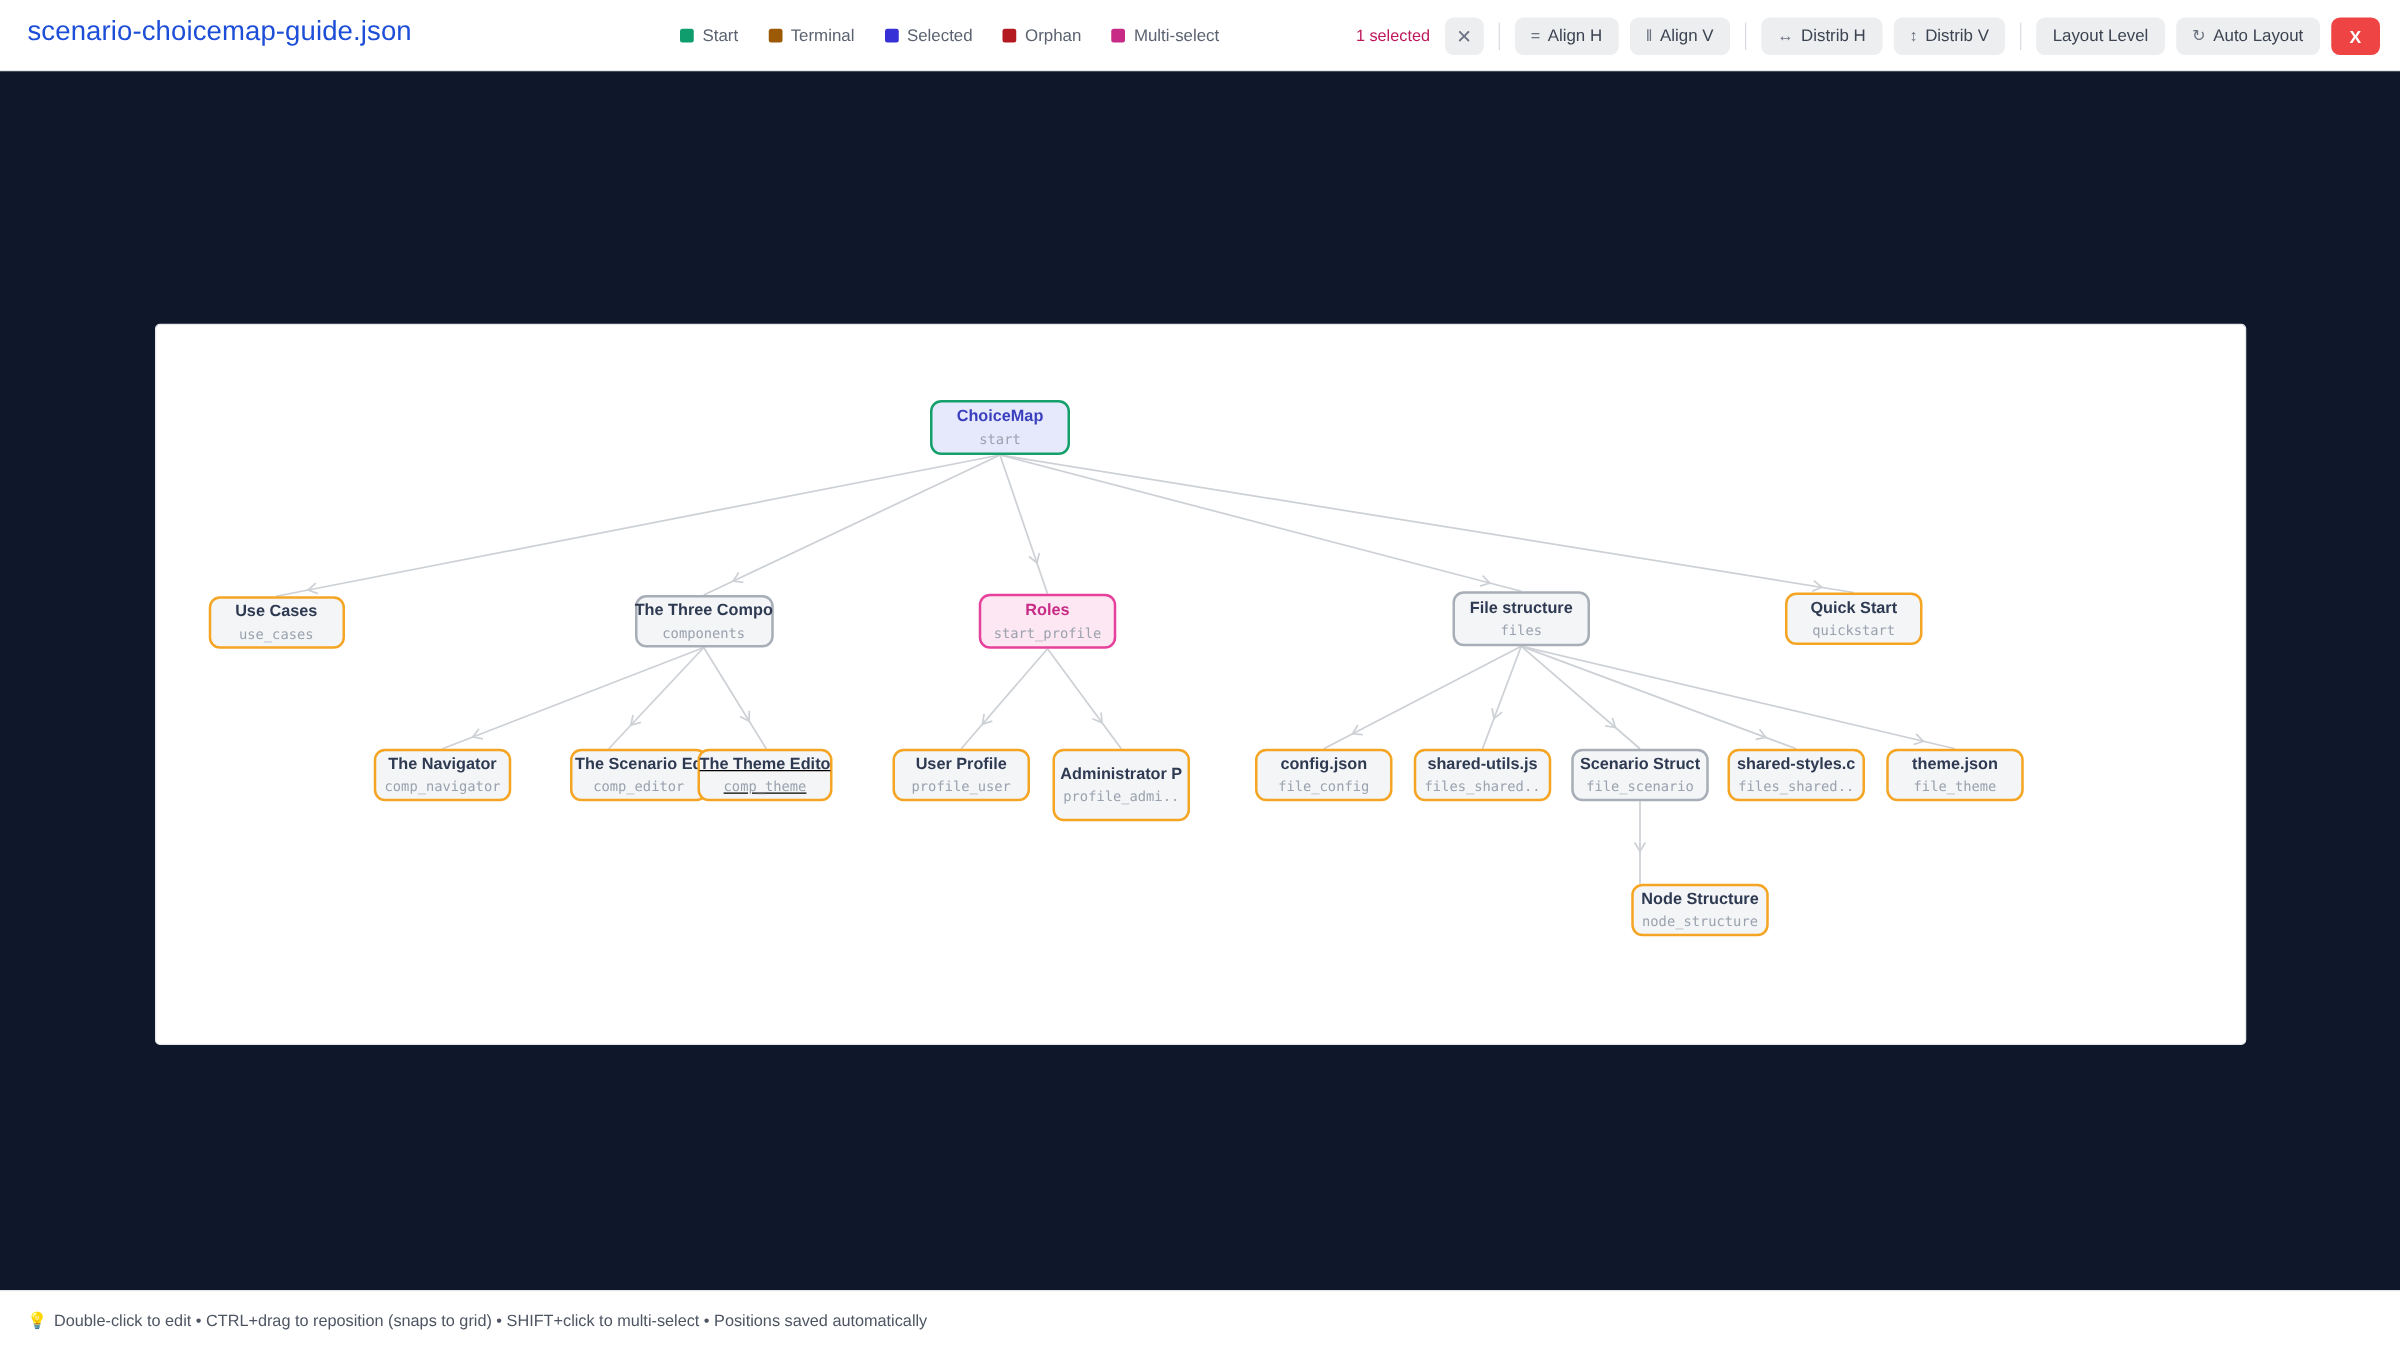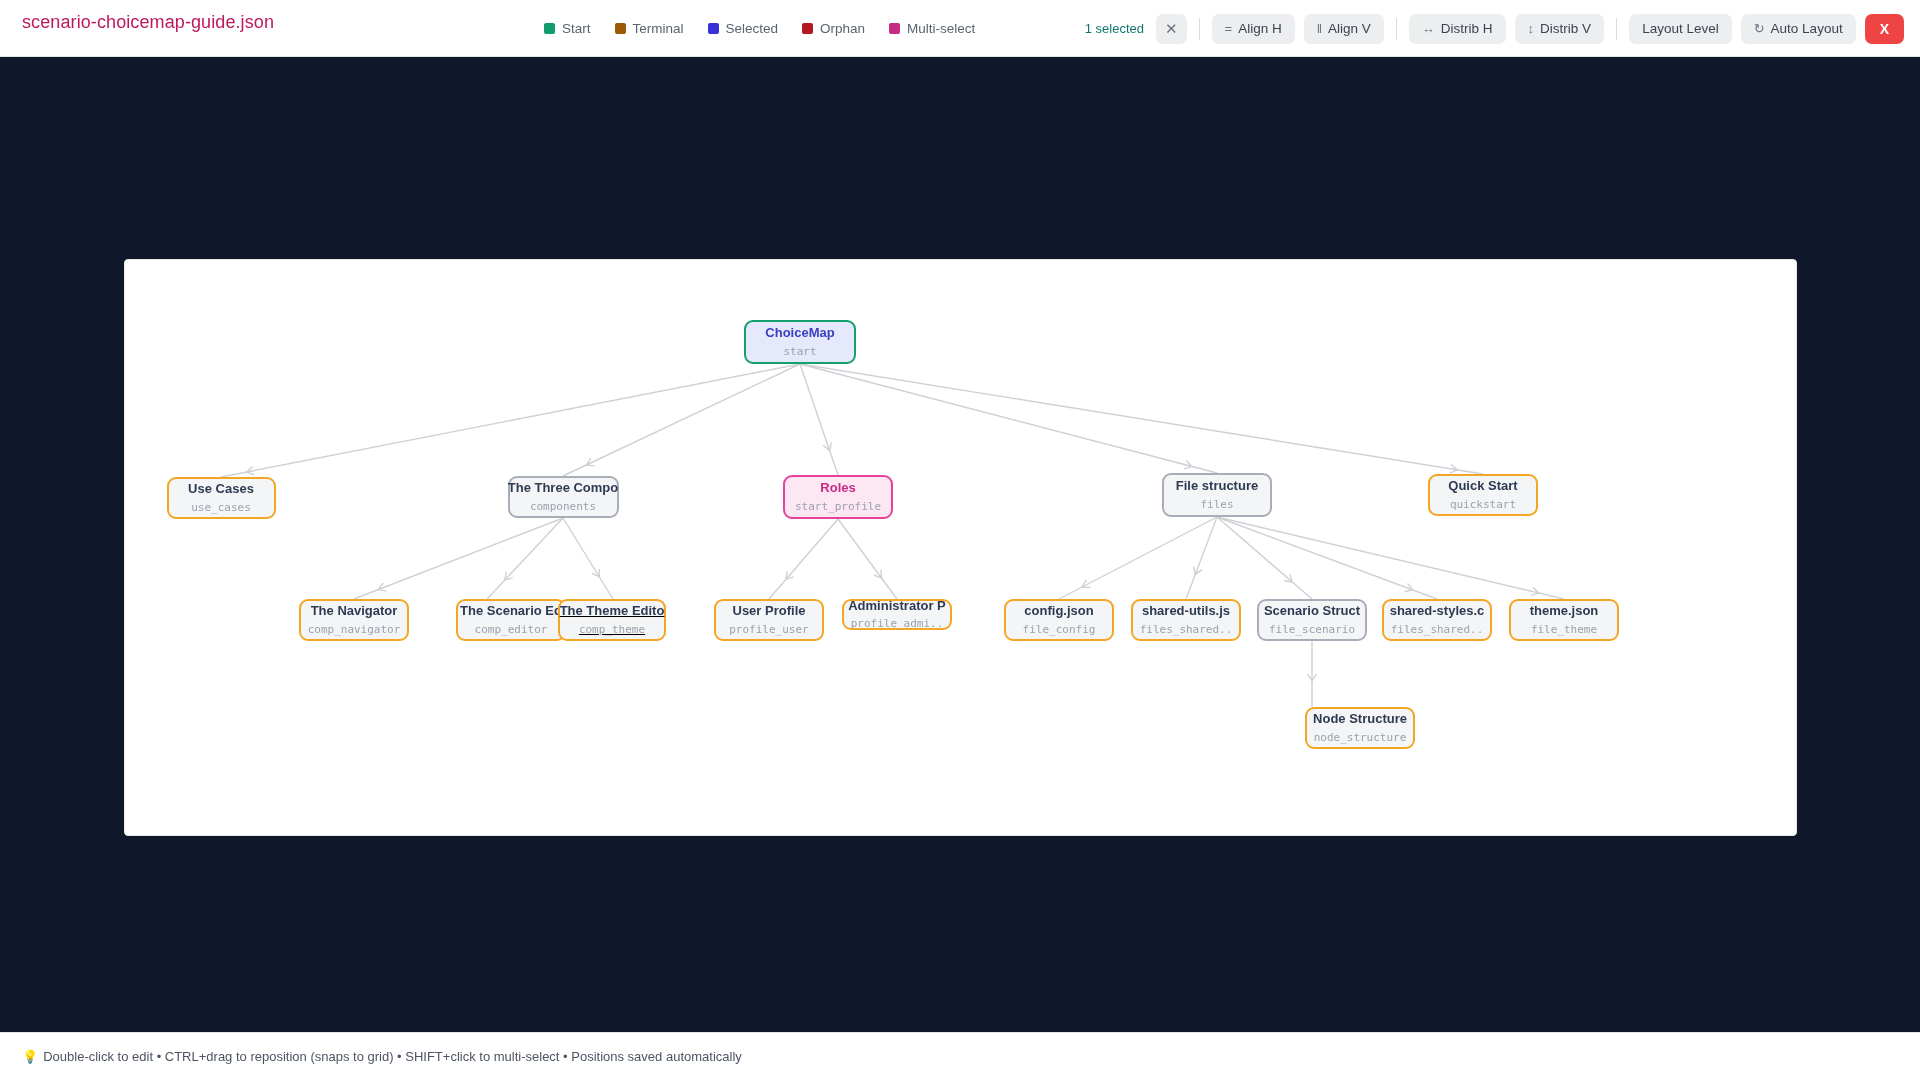--- a/index.html
+++ b/index.html
@@ -14,38 +14,38 @@
   
   .topbar {
     position: absolute; top: 0; left: 0;
     width: 1920px; height: 57px;
     background: #ffffff;
     border-bottom: 1px solid #e3e5e8;
     display: flex; align-items: center;
   }
   .file-title {
     position: absolute; left: 22px; top: 12px;
-    font-size: 18px; color: #be185d; font-weight: 400;
+    font-size: 22px; color: #1d4ed8; font-weight: 400;
     letter-spacing: 0.1px;
     text-align: right;
   }
 
   .legend {
     position: absolute; left: 544px; top: 0; height: 57px;
     display: flex; align-items: center; gap: 24px;
   }
   .legend-item { display: flex; align-items: center; gap: 7px; }
   .legend-swatch { width: 11px; height: 11px; border-radius: 2px; display:block; }
   .legend-label { font-size: 13.5px; color: #5b6370; }
 
   .toolbar {
     position: absolute; right: 16px; top: 0; height: 57px;
     display: flex; align-items: center; gap: 9px;
   }
-  .sel-count { font-size: 13px; color: #0f766e; margin-right: 3px; }
+  .sel-count { font-size: 13px; color: #be185d; margin-right: 3px; }
   .btn {
     background: #edeef0; border: none; border-radius: 7px;
     height: 30px; padding: 0 13px;
     font-size: 13.5px; color: #3c4452;
     font-family: "Liberation Sans", sans-serif;
     display: inline-flex; align-items: center; gap: 6px;
     cursor: pointer; white-space: nowrap;
   }
   .btn.icon-only { padding: 0 9px; font-size: 15px; color:#6b7280; }
   .btn.danger {
@@ -241,21 +241,21 @@
         <div class="n-id">comp_editor</div>
       </div>
       <div class="node terminal" style="left: 558px; top: 542px; width: 108px; height: 42px; text-decoration: underline;">
         <div class="n-title">The Theme Edito</div>
         <div class="n-id">comp_theme</div>
       </div>
       <div class="node terminal" style="left: 714px; top: 542px; width: 110px; height: 42px;">
         <div class="n-title">User Profile</div>
         <div class="n-id">profile_user</div>
       </div>
-      <div class="node terminal" style="left: 842px; top: 542px; width: 110px; height: 31px;">
+      <div class="node terminal" style="left: 842px; top: 542px; width: 110px; height: 58px;">
         <div class="n-title">Administrator P</div>
         <div class="n-id">profile_admi..</div>
       </div>
       <div class="node terminal" style="left: 1004px; top: 542px; width: 110px; height: 42px;">
         <div class="n-title">config.json</div>
         <div class="n-id">file_config</div>
       </div>
       <div class="node terminal" style="left: 1131px; top: 542px; width: 110px; height: 42px;">
         <div class="n-title">shared-utils.js</div>
         <div class="n-id">files_shared..</div>

